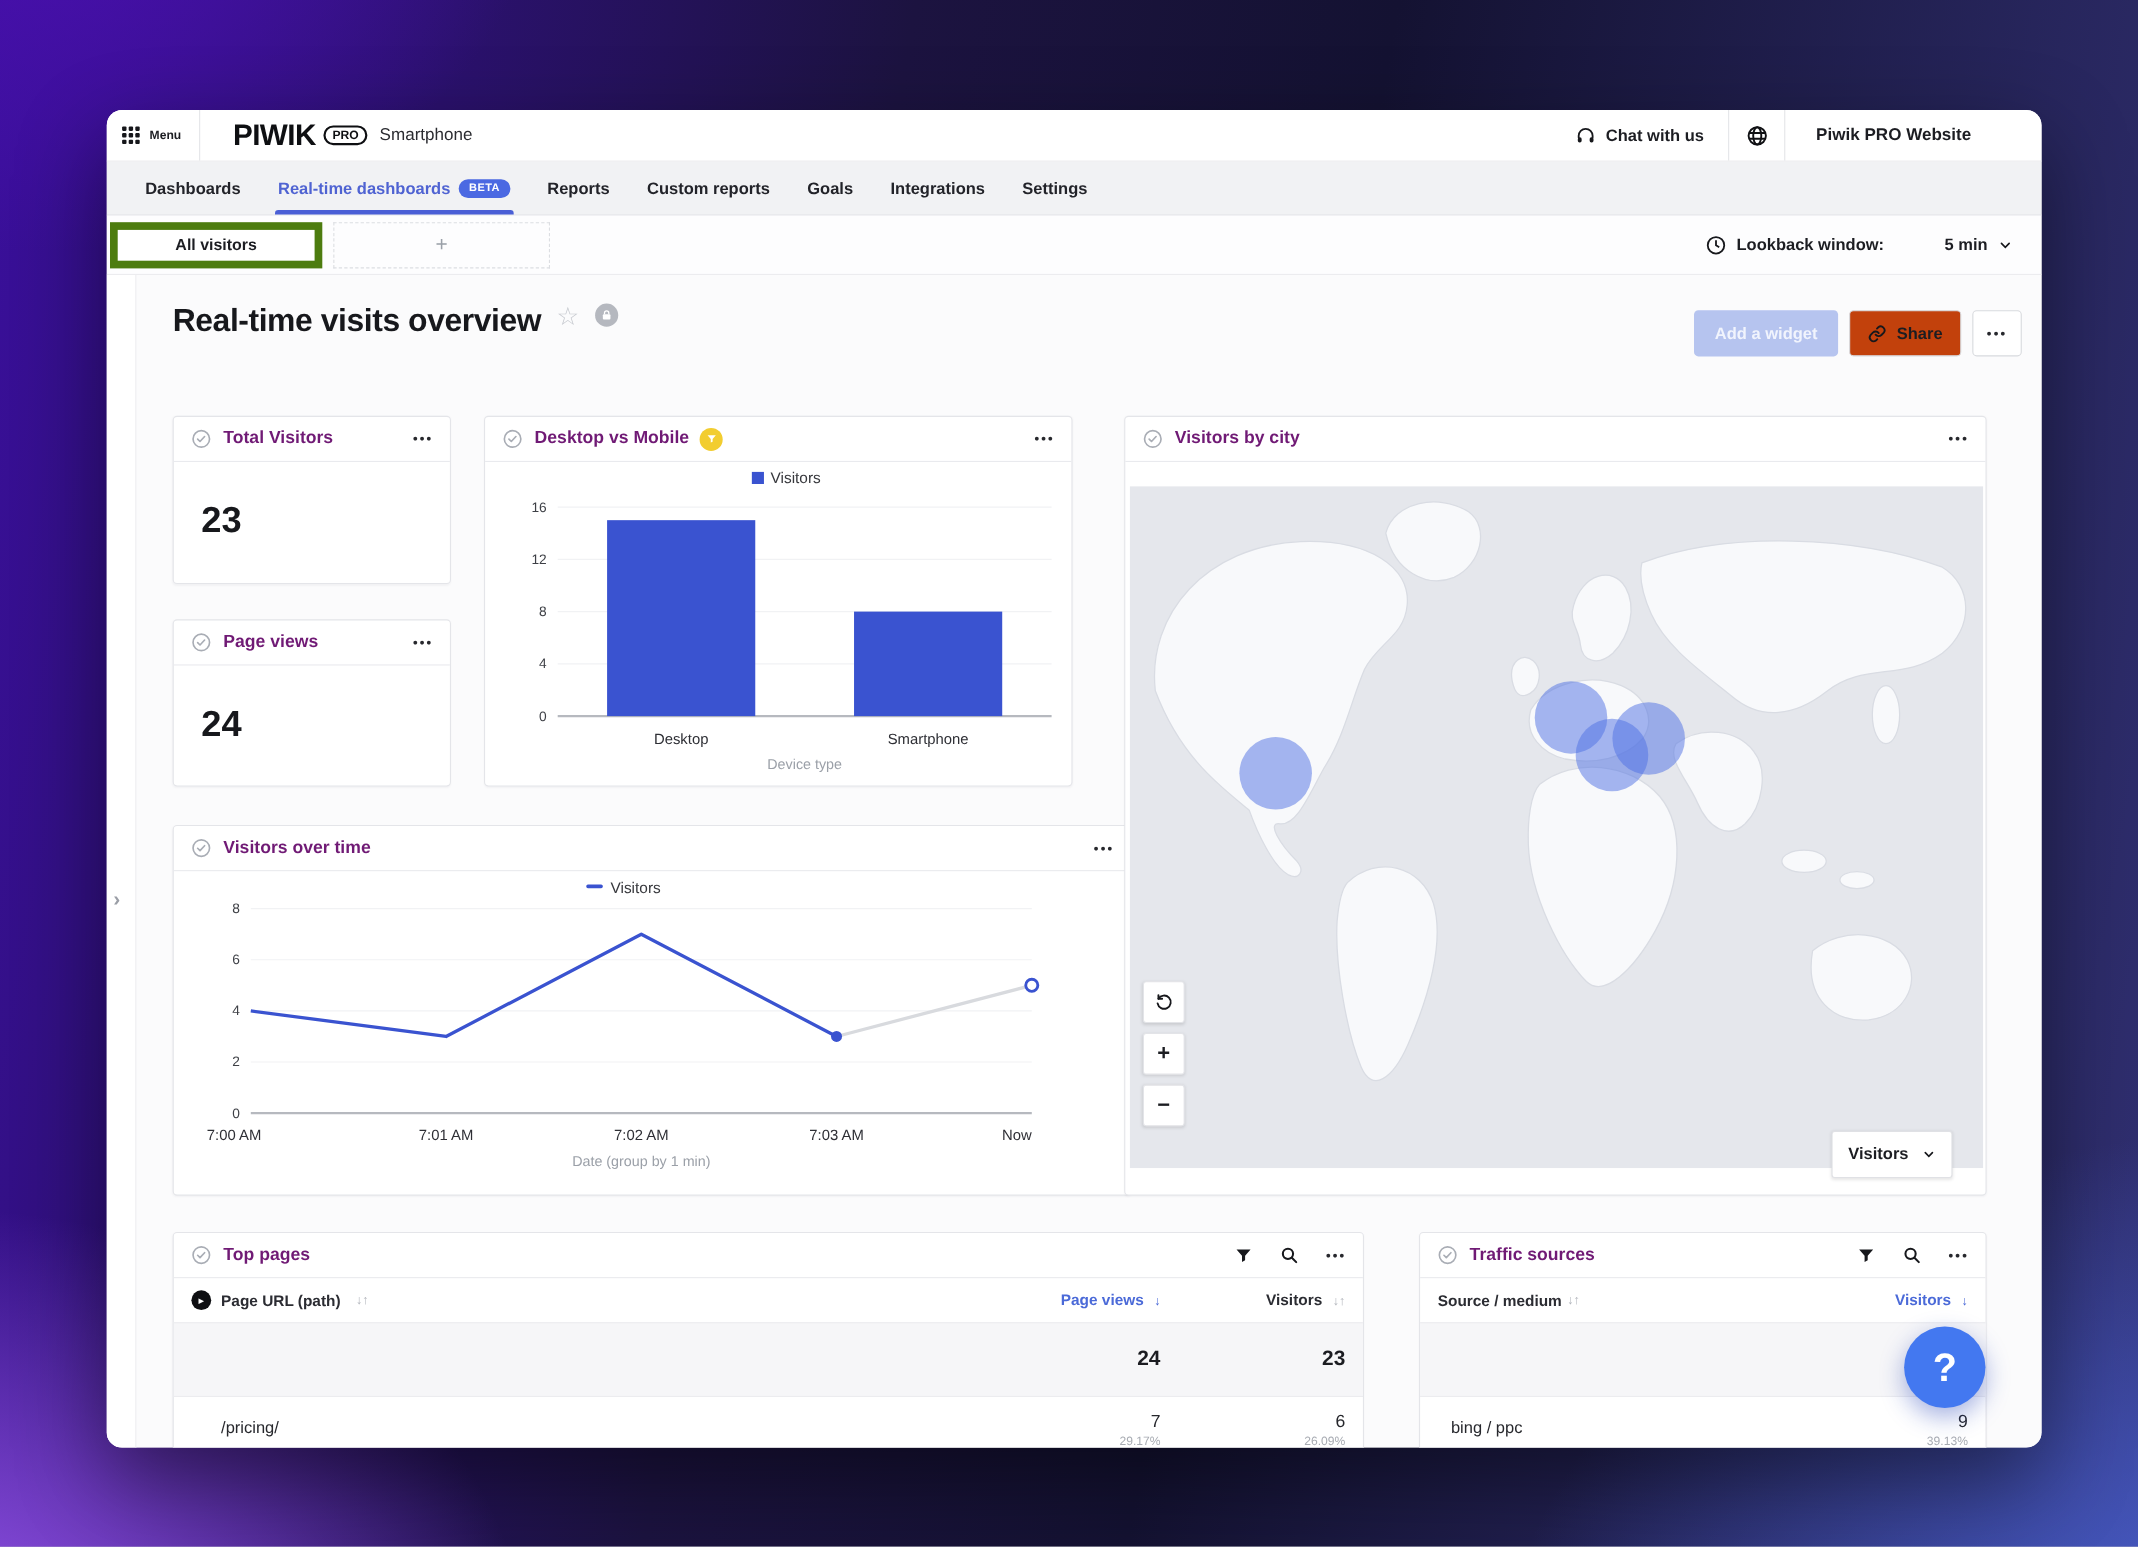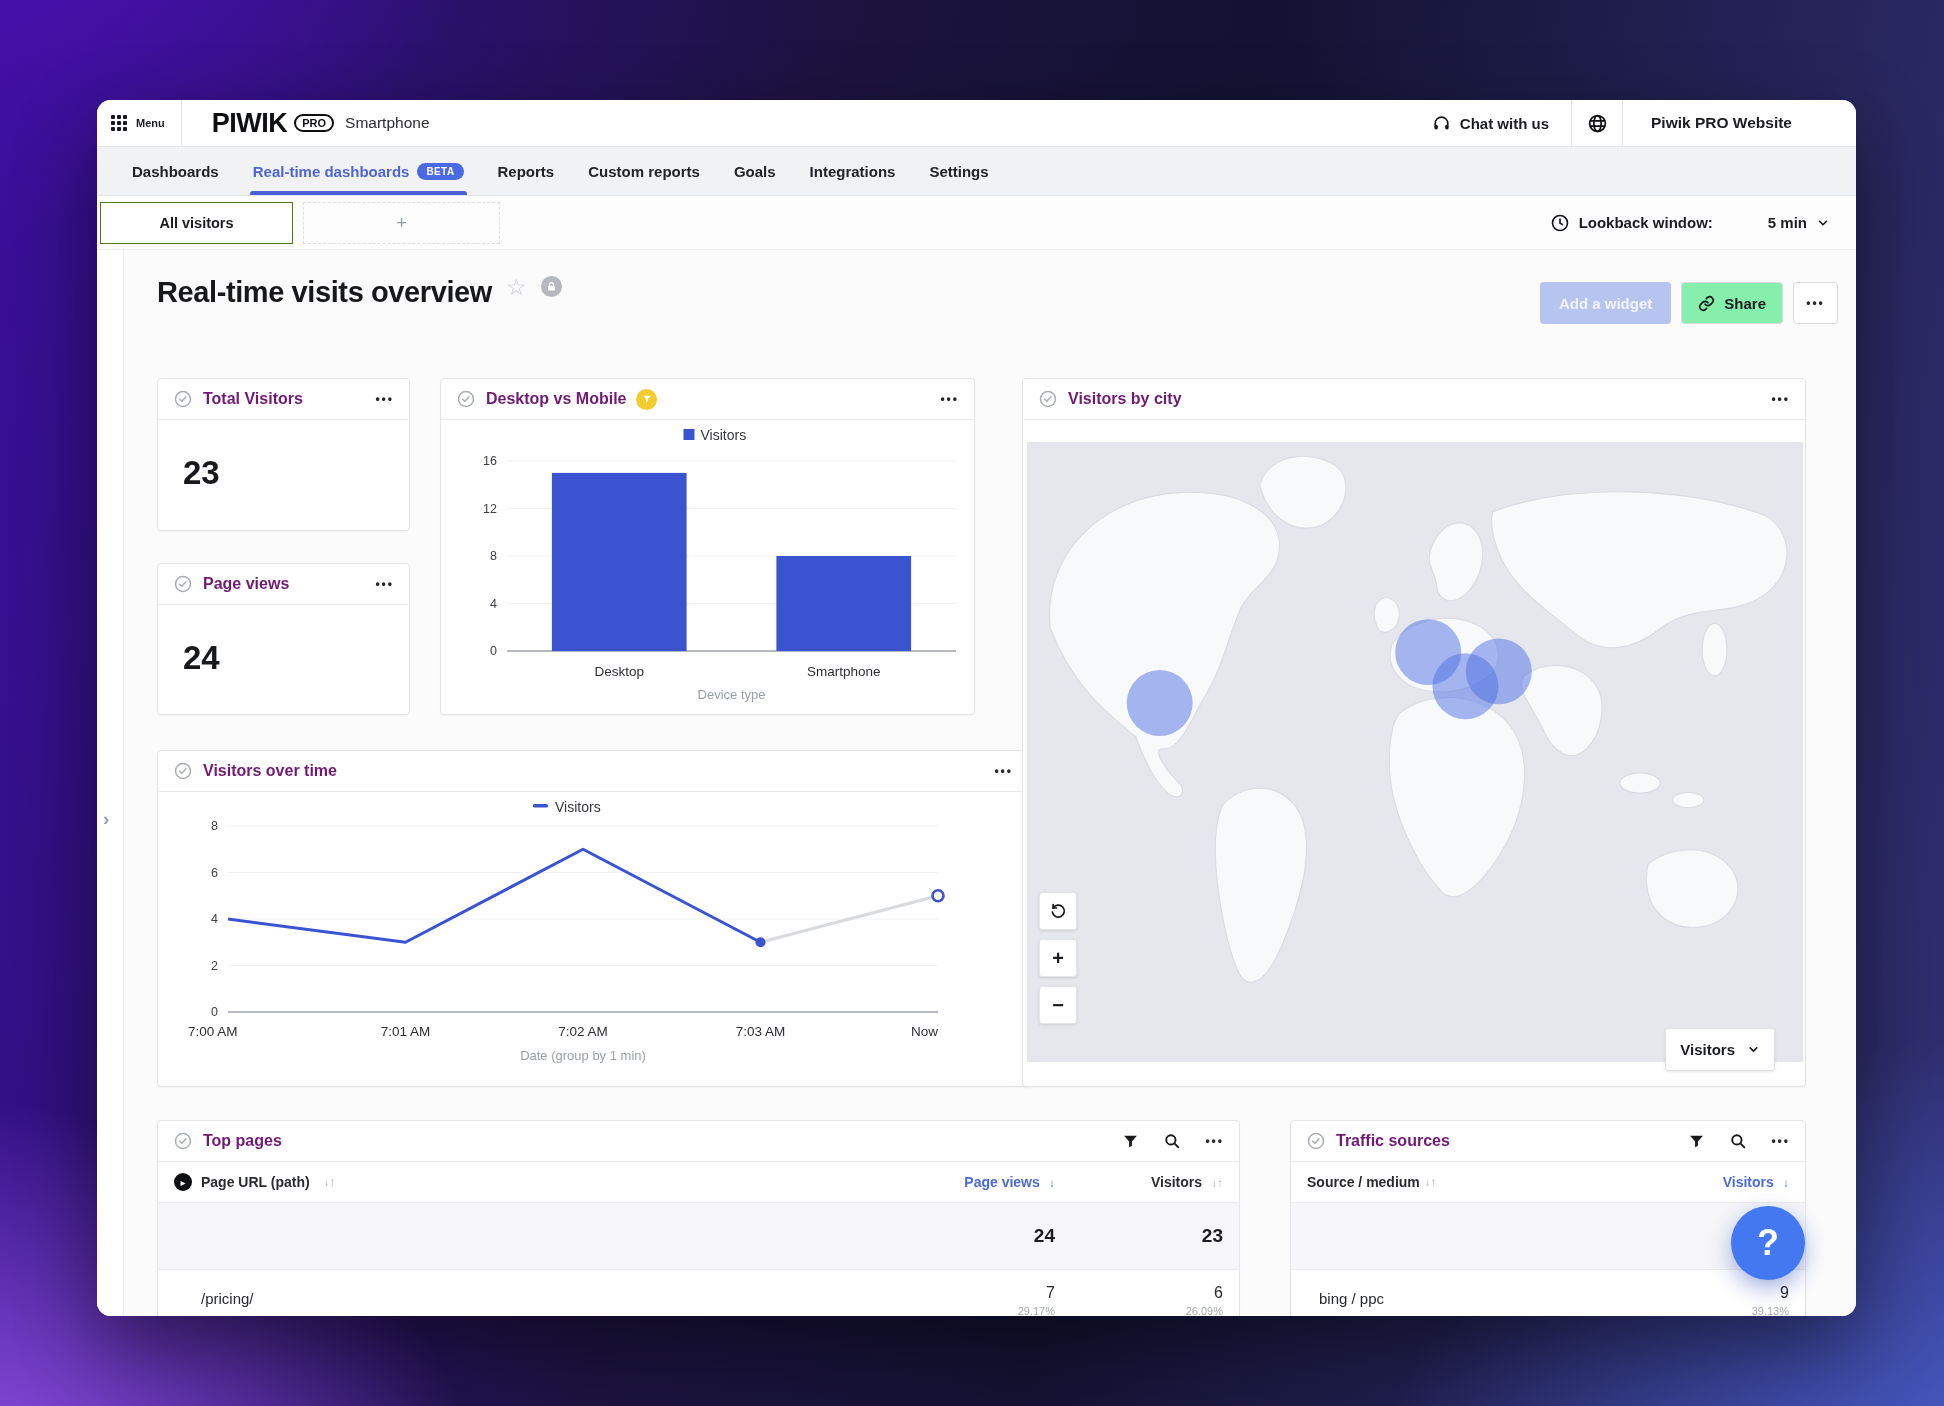--- a/index.html
+++ b/index.html
@@ -34,36 +34,36 @@
   .globe-box { width:52px; display:flex; align-items:center; justify-content:center; border-left:1px solid #e4e5e8; border-right:1px solid #e4e5e8; cursor:pointer; }
   .site-name { display:flex; align-items:center; padding:0 64px 0 28px; font-weight:700; font-size:15.5px; cursor:pointer; }
   
   .navbar { height:49px; background:#f1f2f4; border-bottom:1px solid #e1e2e6; display:flex; align-items:stretch; padding-left:18px; }
   .nav-tab { position:relative; display:flex; align-items:center; gap:8px; padding:0 17px; font-size:15px; font-weight:700; color:#222329; cursor:pointer; white-space:nowrap; }
   .nav-tab.active { color:#4f63d2; }
   .nav-tab.active::after { content:""; position:absolute; left:14px; right:14px; bottom:0; height:4px; background:#4a5fd6; border-radius:3px 3px 0 0; }
   .beta { background:#4b69e2; color:#fff; font-size:10px; font-weight:800; border-radius:10px; padding:3px 9px; letter-spacing:.4px; }
   
   .subbar { height:54px; background:#fdfdfe; border-bottom:1px solid #ececef; display:flex; align-items:center; }
-  .seg-tab { margin-left:3px; width:193px; height:42px; background:#fff; border:1px solid #4d7c0f; display:flex; align-items:center; justify-content:center; font-weight:700; font-size:14.5px; cursor:pointer; }
+  .seg-tab { margin-left:3px; width:193px; height:42px; background:#fff; border:7px solid #4d7c0f; display:flex; align-items:center; justify-content:center; font-weight:700; font-size:14.5px; cursor:pointer; }
   .add-seg { margin-left:10px; width:197px; height:42px; border:1px dashed #dcdee2; background:#fdfdfe; color:#9aa0a8; display:flex; align-items:center; justify-content:center; font-size:19px; cursor:pointer; }
   .lookback { margin-left:auto; margin-right:26px; display:flex; align-items:center; gap:9px; font-size:15px; font-weight:700; cursor:pointer; }
   .lookback .val { margin-left:6px;padding-left:40px; }
   
   .content { position:relative; height:1066px; background:#fbfbfc; }
   .left-rail { position:absolute; left:0; top:0; bottom:0; width:27px; background:#fff; border-right:1px solid #ededf0; }
   .rail-chevron { position:absolute; left:6px; top:558px; color:#9a9ea6; font-size:19px; font-weight:700; cursor:pointer; }
   .title-row { position:absolute; left:60px; top:26px; display:flex; gap:14px; }
   .page-title { font-size:29px; font-weight:800; color:#17181c; letter-spacing:-0.4px; }
   .star { font-size:23px; color:#c6c9cf; cursor:pointer; line-height:1; }
   .lock-badge { width:21px; height:21px; border-radius:50%; background:#b5b8bf; display:flex; align-items:center; justify-content:center; }
   .action-row { position:absolute; right:18px; top:32px; display:flex; gap:10px; }
   .btn { height:42px; border-radius:4px; display:flex; align-items:center; gap:9px; font-size:15px; font-weight:700; cursor:pointer; }
   .btn-primary-disabled { background:#b6c4ef; color:#f1f4fd; padding:0 19px; }
-  .btn-outline { background:#86efac; border:1px solid #d8dade; padding:0 16px; color:#1c1d22; }
+  .btn-outline { background:#c2410c; border:1px solid #d8dade; padding:0 16px; color:#1c1d22; }
   .btn-square { width:45px; justify-content:center; background:#fff; border:1px solid #d8dade; }
   .dots { color:#27282d; font-size:12px; letter-spacing:2px; font-weight:900; }
   
   .card { position:absolute; background:#fff; border:1px solid #e4e5e9; border-radius:4px; box-shadow:0 1px 2px rgba(20,20,40,.04); }
   .card-head { height:41px; border-bottom:1px solid #e9eaee; display:flex; align-items:center; gap:10px; padding:0 15px; }
   .card-title { font-weight:700; font-size:16px; color:#701a75; }
   .card-head .spacer { flex:1; }
   .head-icon { cursor:pointer; display:flex; align-items:center; }
   .yellow-badge { width:21px; height:21px; border-radius:50%; background:#f2cd30; display:flex; align-items:center; justify-content:center; }
   .kpi-value { font-size:33px; font-weight:700; color:#17181c; padding:34px 0 0 25px; }

